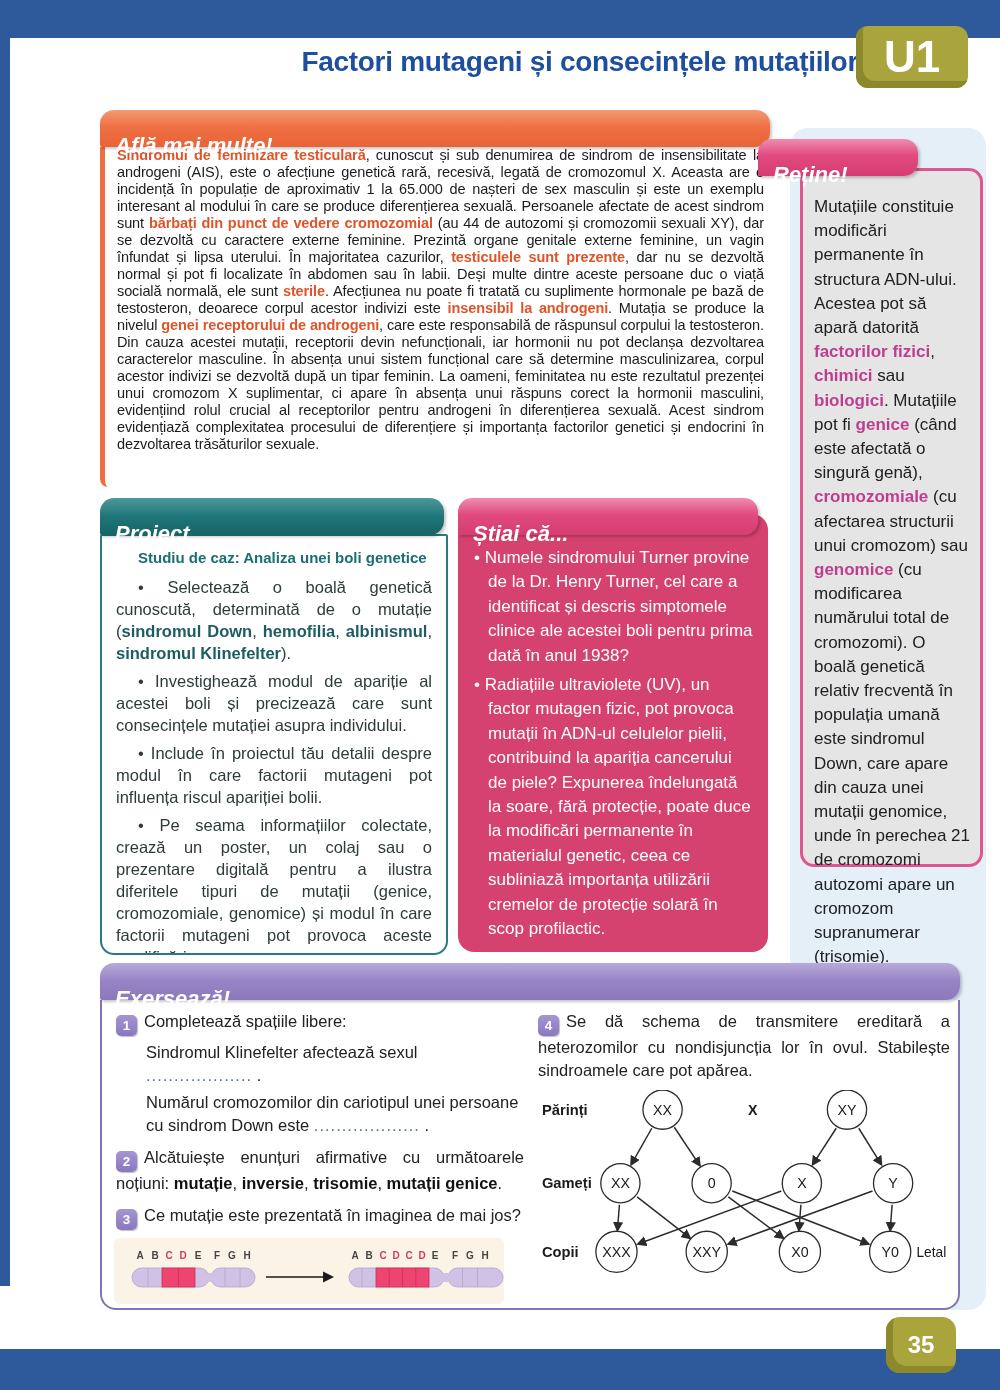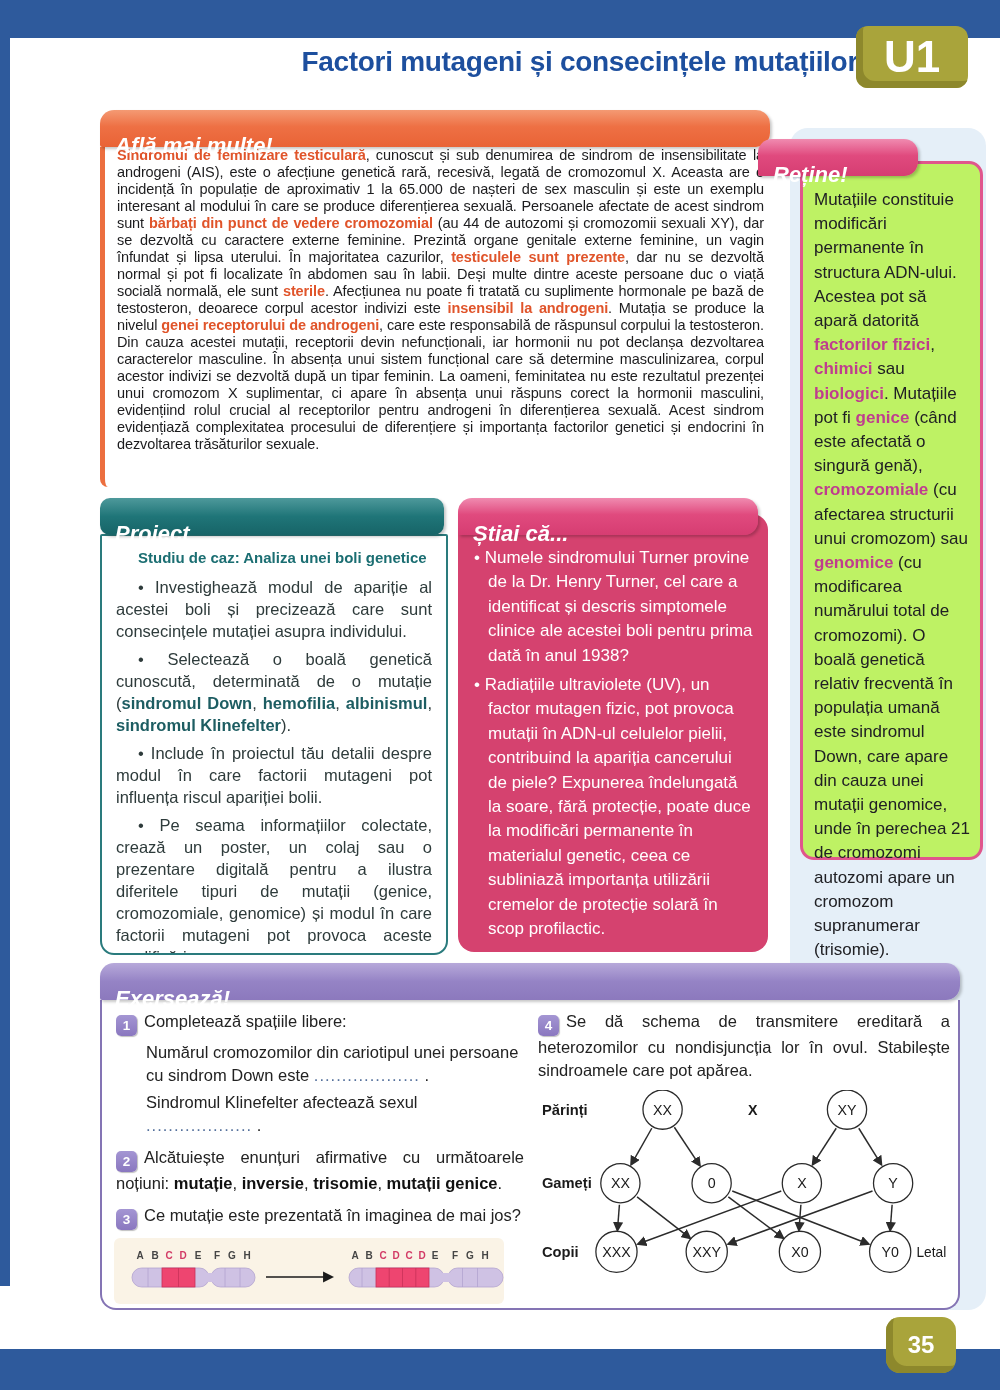--- a/index.html
+++ b/index.html
@@ -13,32 +13,32 @@
   .page-title{right:142px;top:46px;font-size:28px;font-weight:bold;color:#1d4f9e;letter-spacing:-0.3px;white-space:nowrap;}
   .olive-badge{background:#a9a43b;box-shadow:inset 7px -7px 0 #8d882c;color:#fff;font-weight:bold;
         display:flex;align-items:center;justify-content:center;}
   .u1-badge{left:856px;top:26px;width:112px;height:62px;border-radius:12px;font-size:44px;z-index:4;}
   .page-num{left:886px;top:1317px;width:70px;height:56px;border-radius:14px;font-size:24px;z-index:5;}
   .blue-panel{left:790px;top:128px;width:196px;height:1182px;background:#e5eff8;border-radius:18px;}
   
   .banner{color:#fff;font-weight:bold;font-style:italic;font-size:22px;height:37px;box-sizing:border-box;
         padding:23px 0 0 15px;border-radius:14px 14px 14px 2px;box-shadow:2px 2px 3px rgba(0,0,0,.22);z-index:3;}
   .h-orange{background:linear-gradient(180deg,#f49a73 0%,#ee7044 45%,#e96336 100%);}
-  .h-teal{background:linear-gradient(180deg,#4e999b 0%,#1f7578 50%,#176467 100%);border-radius:10px;}
+  .h-teal{background:linear-gradient(180deg,#4e999b 0%,#1f7578 50%,#176467 100%);}
   .h-pink{background:linear-gradient(180deg,#f08bb0 0%,#e04a7e 45%,#d63d72 100%);}
   .h-purple{background:linear-gradient(180deg,#b7a9da 0%,#9583c5 50%,#8c79bd 100%);}
   
   .afla-header{left:100px;top:110px;width:670px;}
   .afla-body{left:100px;top:147px;width:670px;height:340px;border-left:5px solid #ec6f3f;
         border-bottom-left-radius:8px;box-sizing:border-box;padding:0 6px 0 12px;
         font-size:14.5px;line-height:17px;letter-spacing:-0.1px;text-align:justify;color:#1c1c1e;}
   .afla-body .b{font-weight:bold;color:#e0542a;}
   
   .retine-header{left:758px;top:139px;width:160px;}
-  .retine-box{left:800px;top:161px;width:183px;height:699px;background:#bef264;border:3px solid #e0568c;
+  .retine-box{left:800px;top:168px;width:183px;height:699px;background:#e5e5e5;border:3px solid #e0568c;
         border-radius:14px;box-sizing:border-box;padding:24px 9px 4px 11px;
         font-size:17px;line-height:24.2px;color:#202024;}
   .retine-box .b{font-weight:bold;color:#bf3d8e;}
   
   .proiect-header{left:100px;top:498px;width:344px;}
   .proiect-box{left:100px;top:534px;width:348px;height:421px;background:#fff;border:2px solid #2a7b7d;
         border-radius:2px 2px 14px 14px;box-sizing:border-box;padding:8px 14px 0 14px;
         font-size:16.5px;line-height:22px;text-align:justify;color:#2e3b3b;overflow:hidden;}
   .proiect-title{font-weight:bold;color:#1b6e72;font-size:15px;line-height:23.5px;margin:2px 0 6px;text-indent:22px;}
   .proiect-box p.bl{margin:0 0 6px;text-indent:22px;}
@@ -83,41 +83,41 @@
 
   <div class="abs banner h-orange afla-header">Află mai multe!</div>
   <div class="abs afla-body"><span class="b">Sindromul de feminizare testiculară</span><span>, cunoscut și sub denumirea de sindrom de insensibilitate la androgeni (AIS), este o afecțiune genetică rară, recesivă, legată de cromozomul X. Aceasta are o incidență în populație de aproximativ 1 la 65.000 de nașteri de sex masculin și este un exemplu interesant al modului în care se produce diferențierea sexuală. Persoanele afectate de acest sindrom sunt </span><span class="b">bărbați din punct de vedere cromozomial</span><span> (au 44 de autozomi și cromozomii sexuali XY), dar se dezvoltă cu caractere externe feminine. Prezintă organe genitale externe feminine, un vagin înfundat și lipsa uterului. În majoritatea cazurilor, </span><span class="b">testiculele sunt prezente</span><span>, dar nu se dezvoltă normal și pot fi localizate în abdomen sau în labii. Deși multe dintre aceste persoane duc o viață socială normală, ele sunt </span><span class="b">sterile</span><span>. Afecțiunea nu poate fi tratată cu suplimente hormonale pe bază de testosteron, deoarece corpul acestor indivizi este </span><span class="b">insensibil la androgeni</span><span>. Mutația se produce la nivelul </span><span class="b">genei receptorului de androgeni</span><span>, care este responsabilă de răspunsul corpului la testosteron. Din cauza acestei mutații, receptorii devin nefuncționali, iar hormonii nu pot declanșa dezvoltarea caracterelor masculine. În absența unui sistem funcțional care să determine masculinizarea, corpul acestor indivizi se dezvoltă după un tipar feminin. La oameni, feminitatea nu este rezultatul prezenței unui cromozom X suplimentar, ci apare în absența unui răspuns corect la hormonii masculini, evidențiind rolul crucial al receptorilor pentru androgeni în diferențierea sexuală. Acest sindrom evidențiază complexitatea procesului de diferențiere și importanța factorilor genetici și endocrini în dezvoltarea trăsăturilor sexuale.</span></div>
 
   <div class="abs banner h-pink retine-header">Reține!</div>
   <div class="abs retine-box"><span>Mutațiile constituie modificări permanente în structura ADN-ului. Acestea pot să apară datorită </span><span class="b">factorilor fizici</span><span>, </span><span class="b">chimici</span><span> sau </span><span class="b">biologici</span><span>. Mutațiile pot fi </span><span class="b">genice</span><span> (când este afectată o singură genă), </span><span class="b">cromozomiale</span><span> (cu afectarea structurii unui cromozom) sau </span><span class="b">genomice</span><span> (cu modificarea numărului total de cromozomi). O boală genetică relativ frecventă în populația umană este sindromul Down, care apare din cauza unei mutații genomice, unde în perechea 21 de cromozomi autozomi apare un cromozom supranumerar (trisomie).</span></div>
 
   <div class="abs banner h-teal proiect-header">Proiect</div>
   <div class="abs proiect-box">
     <p class="proiect-title">Studiu de caz: Analiza unei boli genetice</p>
+    <p class="bl"><span>• Selectează o boală genetică cunoscută, determinată de o mutație (</span><span class="b">sindromul Down</span><span>, </span><span class="b">hemofilia</span><span>, </span><span class="b">albinismul</span><span>, </span><span class="b">sindromul Klinefelter</span><span>).</span></p>
     <p class="bl"><span>• Investighează modul de apariție al acestei boli și precizează care sunt consecințele mutației asupra individului.</span></p>
-    <p class="bl"><span>• Selectează o boală genetică cunoscută, determinată de o mutație (</span><span class="b">sindromul Down</span><span>, </span><span class="b">hemofilia</span><span>, </span><span class="b">albinismul</span><span>, </span><span class="b">sindromul Klinefelter</span><span>).</span></p>
     <p class="bl"><span>• Include în proiectul tău detalii despre modul în care factorii mutageni pot influența riscul apariției bolii.</span></p>
     <p class="bl"><span>• Pe seama informațiilor colectate, crează un poster, un colaj sau o prezentare digitală pentru a ilustra diferitele tipuri de mutații (genice, cromozomiale, genomice) și modul în care factorii mutageni pot provoca aceste modificări.</span></p>
   </div>
 
   <div class="abs banner h-pink stiai-header">Știai că...</div>
   <div class="abs stiai-box">
     <p><span>• Numele sindromului Turner provine de la Dr. Henry Turner, cel care a identificat și descris simptomele clinice ale acestei boli pentru prima dată în anul 1938?</span></p>
     <p><span>• Radiațiile ultraviolete (UV), un factor mutagen fizic, pot provoca mutații în ADN-ul celulelor pielii, contribuind la apariția cancerului de piele? Expunerea îndelungată la soare, fără protecție, poate duce la modificări permanente în materialul genetic, ceea ce subliniază importanța utilizării cremelor de protecție solară în scop profilactic.</span></p>
   </div>
 
   <div class="abs banner h-purple ex-header">Exersează!</div>
   <div class="abs ex-box">
 
     <div class="ex-col ex-left">
       <div class="q">
         <span class="qbadge">1</span><span>Completează spațiile libere:</span>
         <div class="q1-lines">
+          <p><span>Sindromul Klinefelter afectează sexul </span><span class="dots">...................</span><span> .</span></p>
           <p><span>Numărul cromozomilor din cariotipul unei persoane cu sindrom Down este </span><span class="dots">...................</span><span> .</span></p>
-          <p><span>Sindromul Klinefelter afectează sexul </span><span class="dots">...................</span><span> .</span></p>
         </div>
       </div>
       <p class="q" style="text-align:justify;">
         <span class="qbadge">2</span><span><span>Alcătuiește enunțuri afirmative cu următoarele noțiuni: </span><span class="b">mutație</span><span>, </span><span class="b">inversie</span><span>, </span><span class="b">trisomie</span><span>, </span><span class="b">mutații genice</span><span>.</span></span>
       </p>
       <p class="q">
         <span class="qbadge">3</span><span>Ce mutație este prezentată în imaginea de mai jos?</span>
       </p>
     </div>
 

